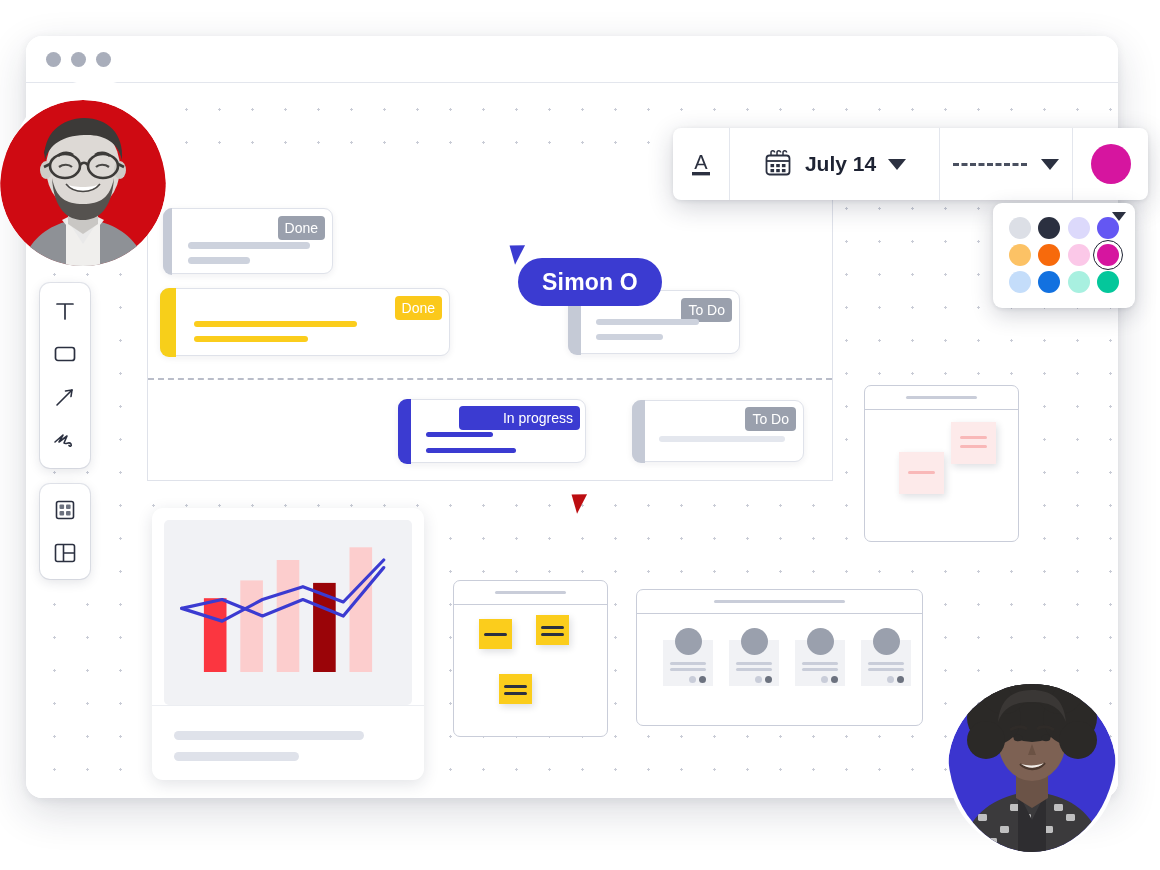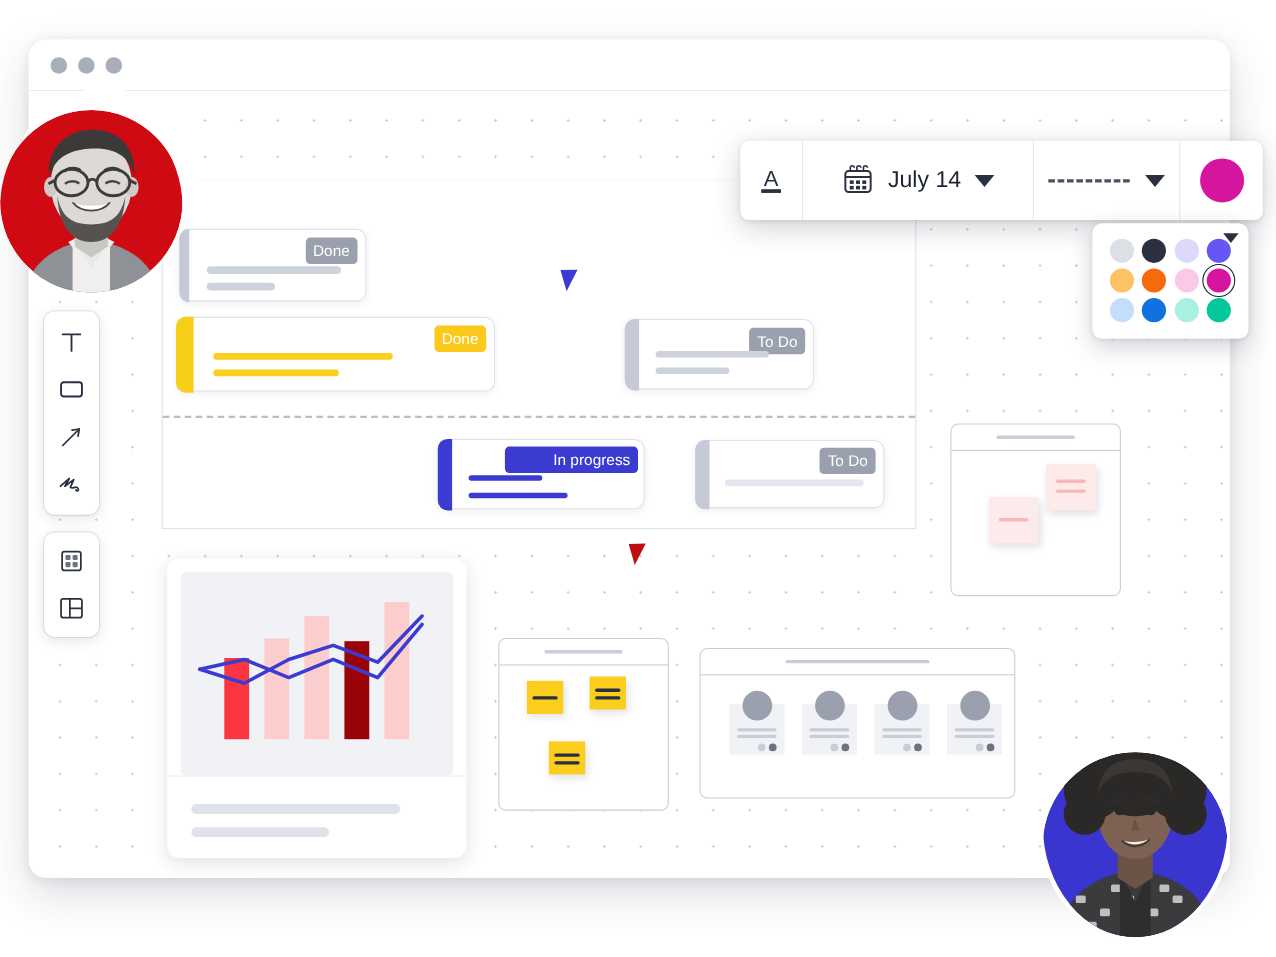--- a/index.html
+++ b/index.html
@@ -129,21 +129,21 @@
     height: 72px; display: flex; align-items: stretch;
     background: #ffffff; border-radius: 8px;
     box-shadow: 0 7px 26px rgba(30,35,60,.20), 0 1px 4px rgba(30,35,60,.10);
     z-index: 40;
   }
   .tb-cell { display: flex; align-items: center; justify-content: center;
              border-right: 1px solid #e3e6ed; cursor: pointer; }
   .tb-cell:last-child { border-right: none; }
   .tb-a { width: 57px; }
   .tb-date { width: 210px; gap: 12px; padding: 0 14px; }
-  .tb-date-label { font-size: 21px; color: #1e2333; font-weight: 400; }
+  .tb-date-label { font-size: 21px; color: #1e2333; font-weight: 700; }
   .tb-line { width: 133px; gap: 14px; }
   .tb-dash { width: 74px; height: 0; border-top: 3px dashed #4a5060; }
   .tb-color { width: 75px; }
   .swatch-big { width: 40px; height: 40px; border-radius: 50%; background: #d6159f; }
   .caret { width: 0; height: 0; border-left: 9px solid transparent;
            border-right: 9px solid transparent; border-top: 11px solid #2b3040; }
 
   
   .palette {
     position: absolute; left: 993px; top: 203px;
@@ -268,20 +268,23 @@
     <span class="bline" style="left:27px; top:48px; width:90px; background:#3b3bd1; height:5px;"></span>
   </div>
 
   <div class="card card5">
     <span class="accent accent-gray2"></span>
     <span class="badge badge-gray" style="right:7px; top:6px;">To Do</span>
     <span class="bline" style="left:26px; top:35px; width:126px; background:#e4e7ee; height:6px;"></span>
   </div>
 
   <span class="pointer ptr-simon"></span>
+  <div class="cursor-tag tag-simon">
+    <span>Simon O</span>
+  </div>
 
   <span class="pointer ptr-daniel"></span>
 
   <div class="rail rail-a">
     <div class="tool">
       <svg width="22" height="22" viewBox="0 0 22 22">
         <path d="M3 4 H19 M11 4 V19" stroke="#2b3040" stroke-width="1.7" fill="none" stroke-linecap="round"></path>
       </svg>
     </div>
     <div class="tool">

